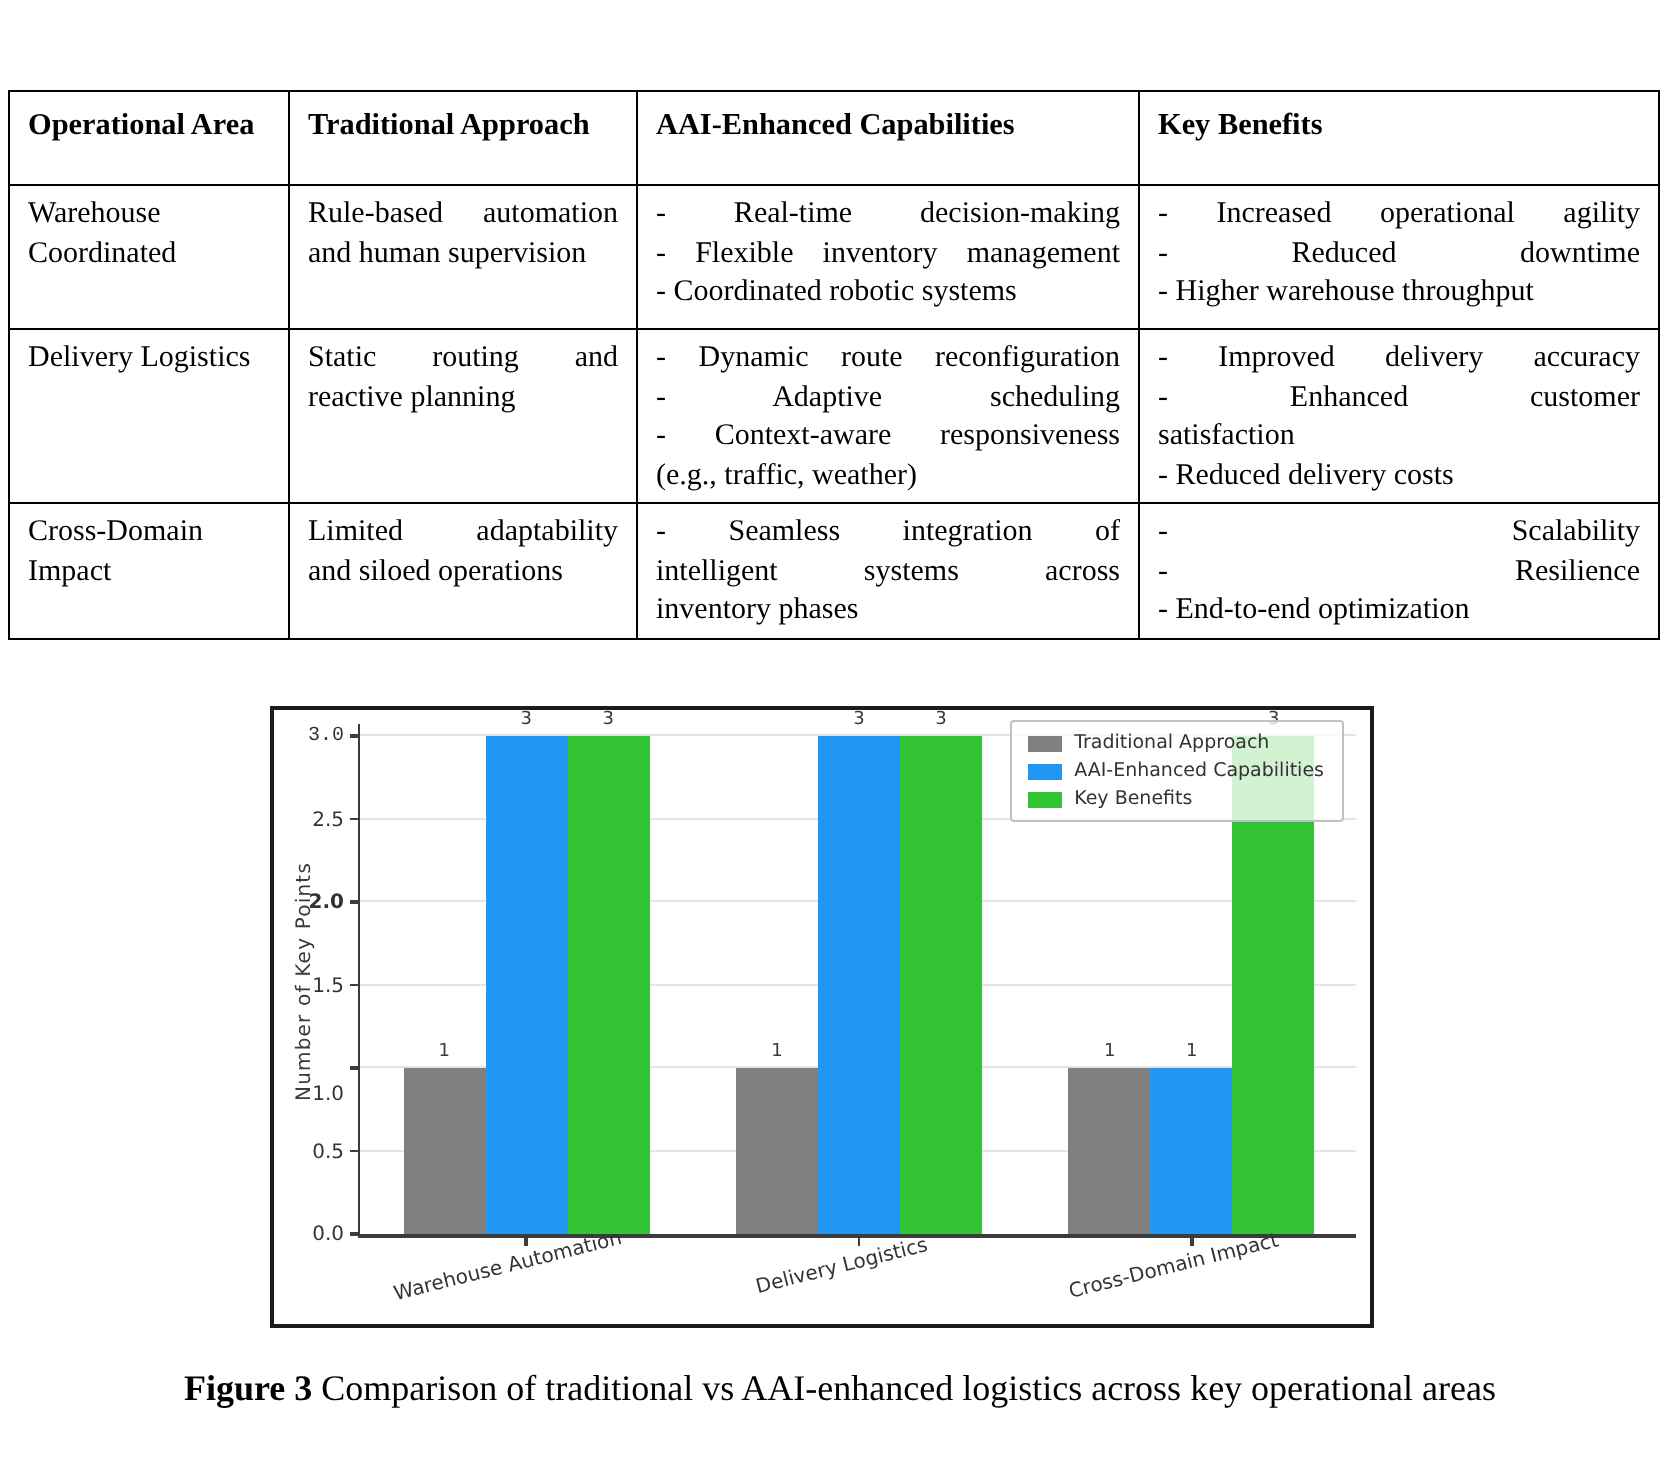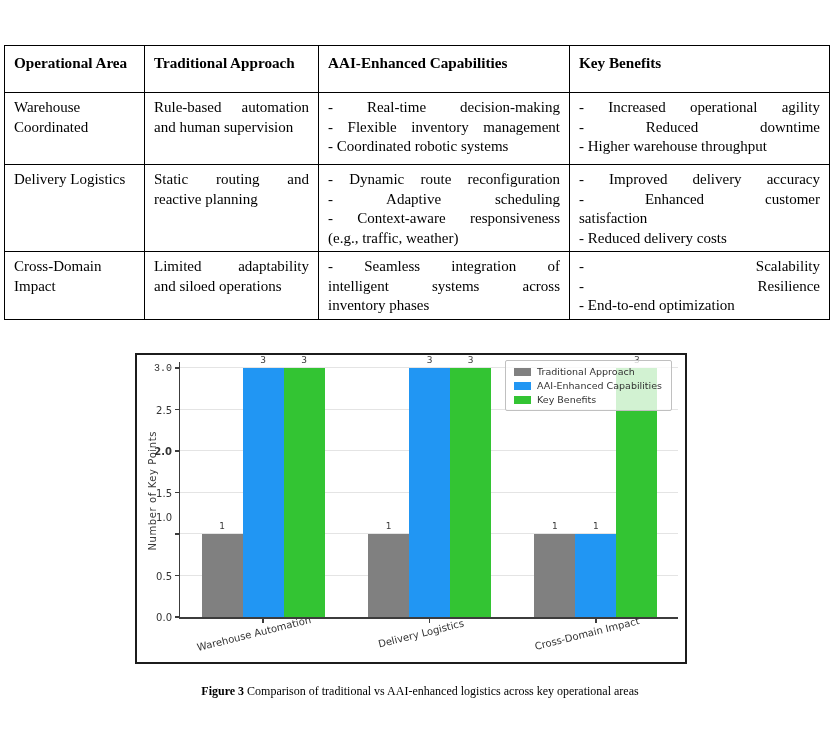--- a/index.html
+++ b/index.html
@@ -3,21 +3,21 @@
 <meta charset="utf-8">
 <style>
   * { margin:0; padding:0; box-sizing:border-box; }
   html,body { background:#fff; }
   body { width:840px; height:738px; font-family:"Liberation Serif", serif; color:#000; }
   #doc { position:relative; width:840px; height:738px; background:#ffffff; overflow:hidden; }
 
   
   .doc-title { position:absolute; left:8px; top:7px; font-size:15.5px; }
   .cap-label { font-weight:bold; }
-  .fig-caption { position:absolute; left:0; right:0; top:684px; text-align:center; font-size:12px; }
+  .fig-caption { position:absolute; left:0; right:0; top:684px; text-align:center; font-size:18px; }
 
   
   table.impacts { position:absolute; left:4px; top:45px; width:825px;
     border-collapse:collapse; table-layout:fixed; font-size:15px; line-height:19.5px; }
   .impacts col:nth-child(1){ width:140px; }
   .impacts col:nth-child(2){ width:174px; }
   .impacts col:nth-child(3){ width:251px; }
   .impacts col:nth-child(4){ width:260px; }
   .impacts th, .impacts td { border:1.6px solid #000; vertical-align:top;
     padding:5px 9px 3px 9px; overflow:hidden; }
@@ -143,21 +143,21 @@
     <div id="ylabel-wrap">
       <span id="ylabel">Number of Key Points</span>
     </div>
     <div id="plot">
         <div class="y-tick-label" style="left: -40px; bottom: -6px;">0.0</div>
         <div class="y-tick-mark" style="left: -5.5px; bottom: -0.5px;"></div>
         <div class="gridline" style="bottom: 41.4516px;"></div>
         <div class="y-tick-label" style="left: -40px; bottom: 35.4516px;">0.5</div>
         <div class="y-tick-mark" style="left: -5.5px; bottom: 40.9516px;"></div>
         <div class="gridline" style="bottom: 82.9032px;"></div>
-        <div class="y-tick-label" style="left: -40px; bottom: 94px; margin-top: 16px;">1.0</div>
+        <div class="y-tick-label" style="left: -40px; bottom: 64px; margin-top: 16px;">1.0</div>
         <div class="y-tick-mark" style="left: -5.5px; bottom: 82.4032px;"></div>
         <div class="gridline" style="bottom: 124.355px;"></div>
         <div class="y-tick-label" style="left: -40px; bottom: 118.355px;">1.5</div>
         <div class="y-tick-mark" style="left: -5.5px; bottom: 123.855px;"></div>
         <div class="gridline" style="bottom: 165.806px;"></div>
         <div class="y-tick-label" style="left: -40px; bottom: 159.806px; font-weight: bold;">2.0</div>
         <div class="y-tick-mark" style="left: -5.5px; bottom: 165.306px;"></div>
         <div class="gridline" style="bottom: 207.258px;"></div>
         <div class="y-tick-label" style="left: -40px; bottom: 201.258px;">2.5</div>
         <div class="y-tick-mark" style="left: -5.5px; bottom: 206.758px;"></div>

